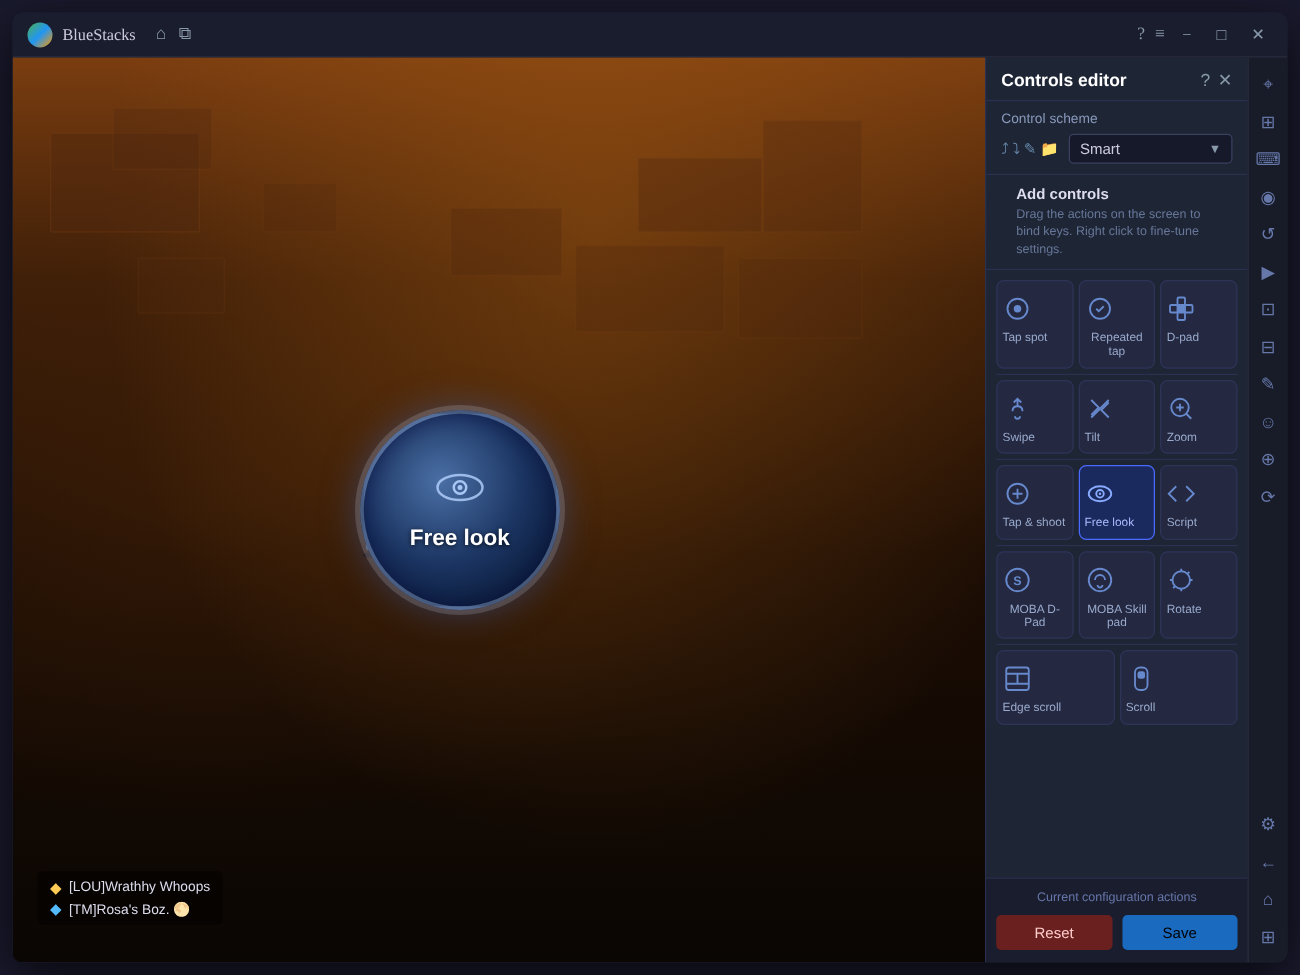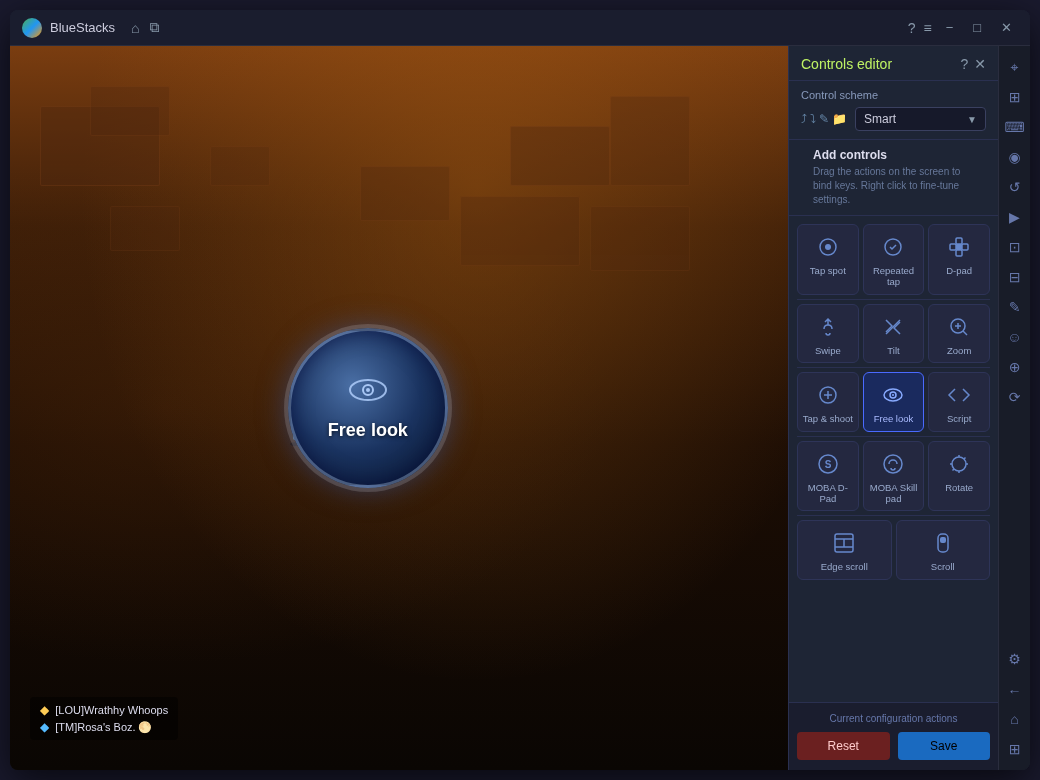--- a/index.html
+++ b/index.html
@@ -28,20 +28,21 @@
 
     
     .title-bar {
       height: 36px;
       background: #1a1d2e;
       display: flex;
       align-items: center;
       padding: 0 12px;
       flex-shrink: 0;
       border-bottom: 1px solid #2a2d3e;
+      font-family: Liberation Serif, serif;
     }
     .title-bar-logo {
       width: 20px;
       height: 20px;
       margin-right: 8px;
       border-radius: 50%;
       background: linear-gradient(135deg, #4CAF50, #2196F3, #FF9800);
       flex-shrink: 0;
     }
     .title-bar-name {
@@ -198,23 +199,23 @@
 
     
     .panel-header {
       display: flex;
       align-items: center;
       justify-content: space-between;
       padding: 10px 12px 8px;
       border-bottom: 1px solid #2a3050;
     }
     .panel-title {
-      color: #bef264;
+      color: #ffffff;
       font-size: 14px;
-      font-weight: 400;
+      font-weight: 700;
     }
     .panel-header-icons {
       display: flex;
       gap: 6px;
       align-items: center;
     }
     .panel-header-icon {
       color: #8899aa;
       font-size: 14px;
       cursor: pointer;
@@ -299,21 +300,21 @@
       margin-bottom: 4px;
     }
 
     .control-item {
       background: #242840;
       border: 1px solid #2e3458;
       border-radius: 6px;
       padding: 8px 4px 6px;
       display: flex;
       flex-direction: column;
-      align-items: center;
+      align-items: flex-start;
       gap: 4px;
       cursor: grab;
       transition: background 0.15s;
     }
     .control-item.active { background: #1a2a5e; border-color: #4a6aff; }
 
     .control-icon {
       font-size: 20px;
       color: #6688cc;
       height: 28px;

